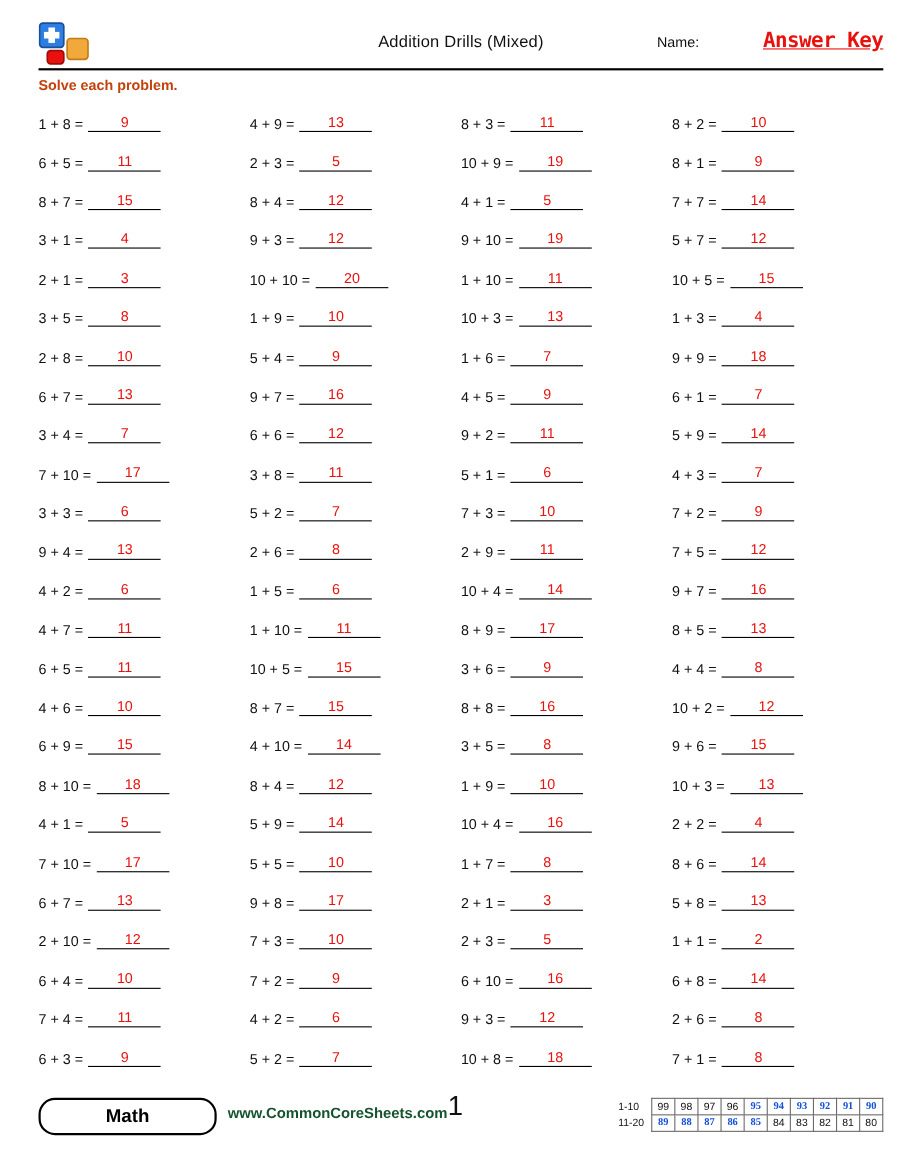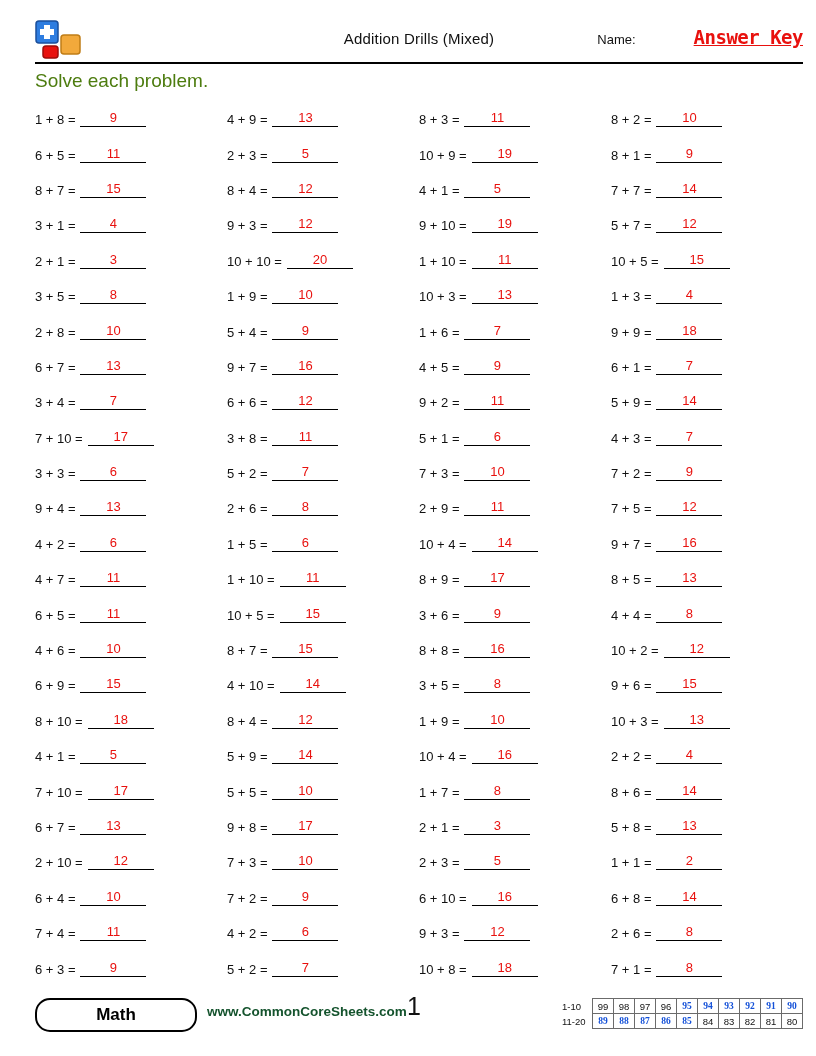--- a/index.html
+++ b/index.html
@@ -72,23 +72,23 @@
   .rule {
     position: absolute;
     left: 0;
     right: 0;
     top: 44px;
     border-bottom: 2px solid #000;
   }
 
   .instructions {
     margin-top: 6px;
-    font-size: 19px;
-    font-weight: normal;
-    color: #4d7c0f;
+    font-size: 13px;
+    font-weight: bold;
+    color: #c2410c;
   }
 
   
   .grid {
     margin-top: 10px;
     display: grid;
     grid-template-columns: repeat(4, 1fr);
     column-gap: 0px;
     row-gap: 0px;
   }

